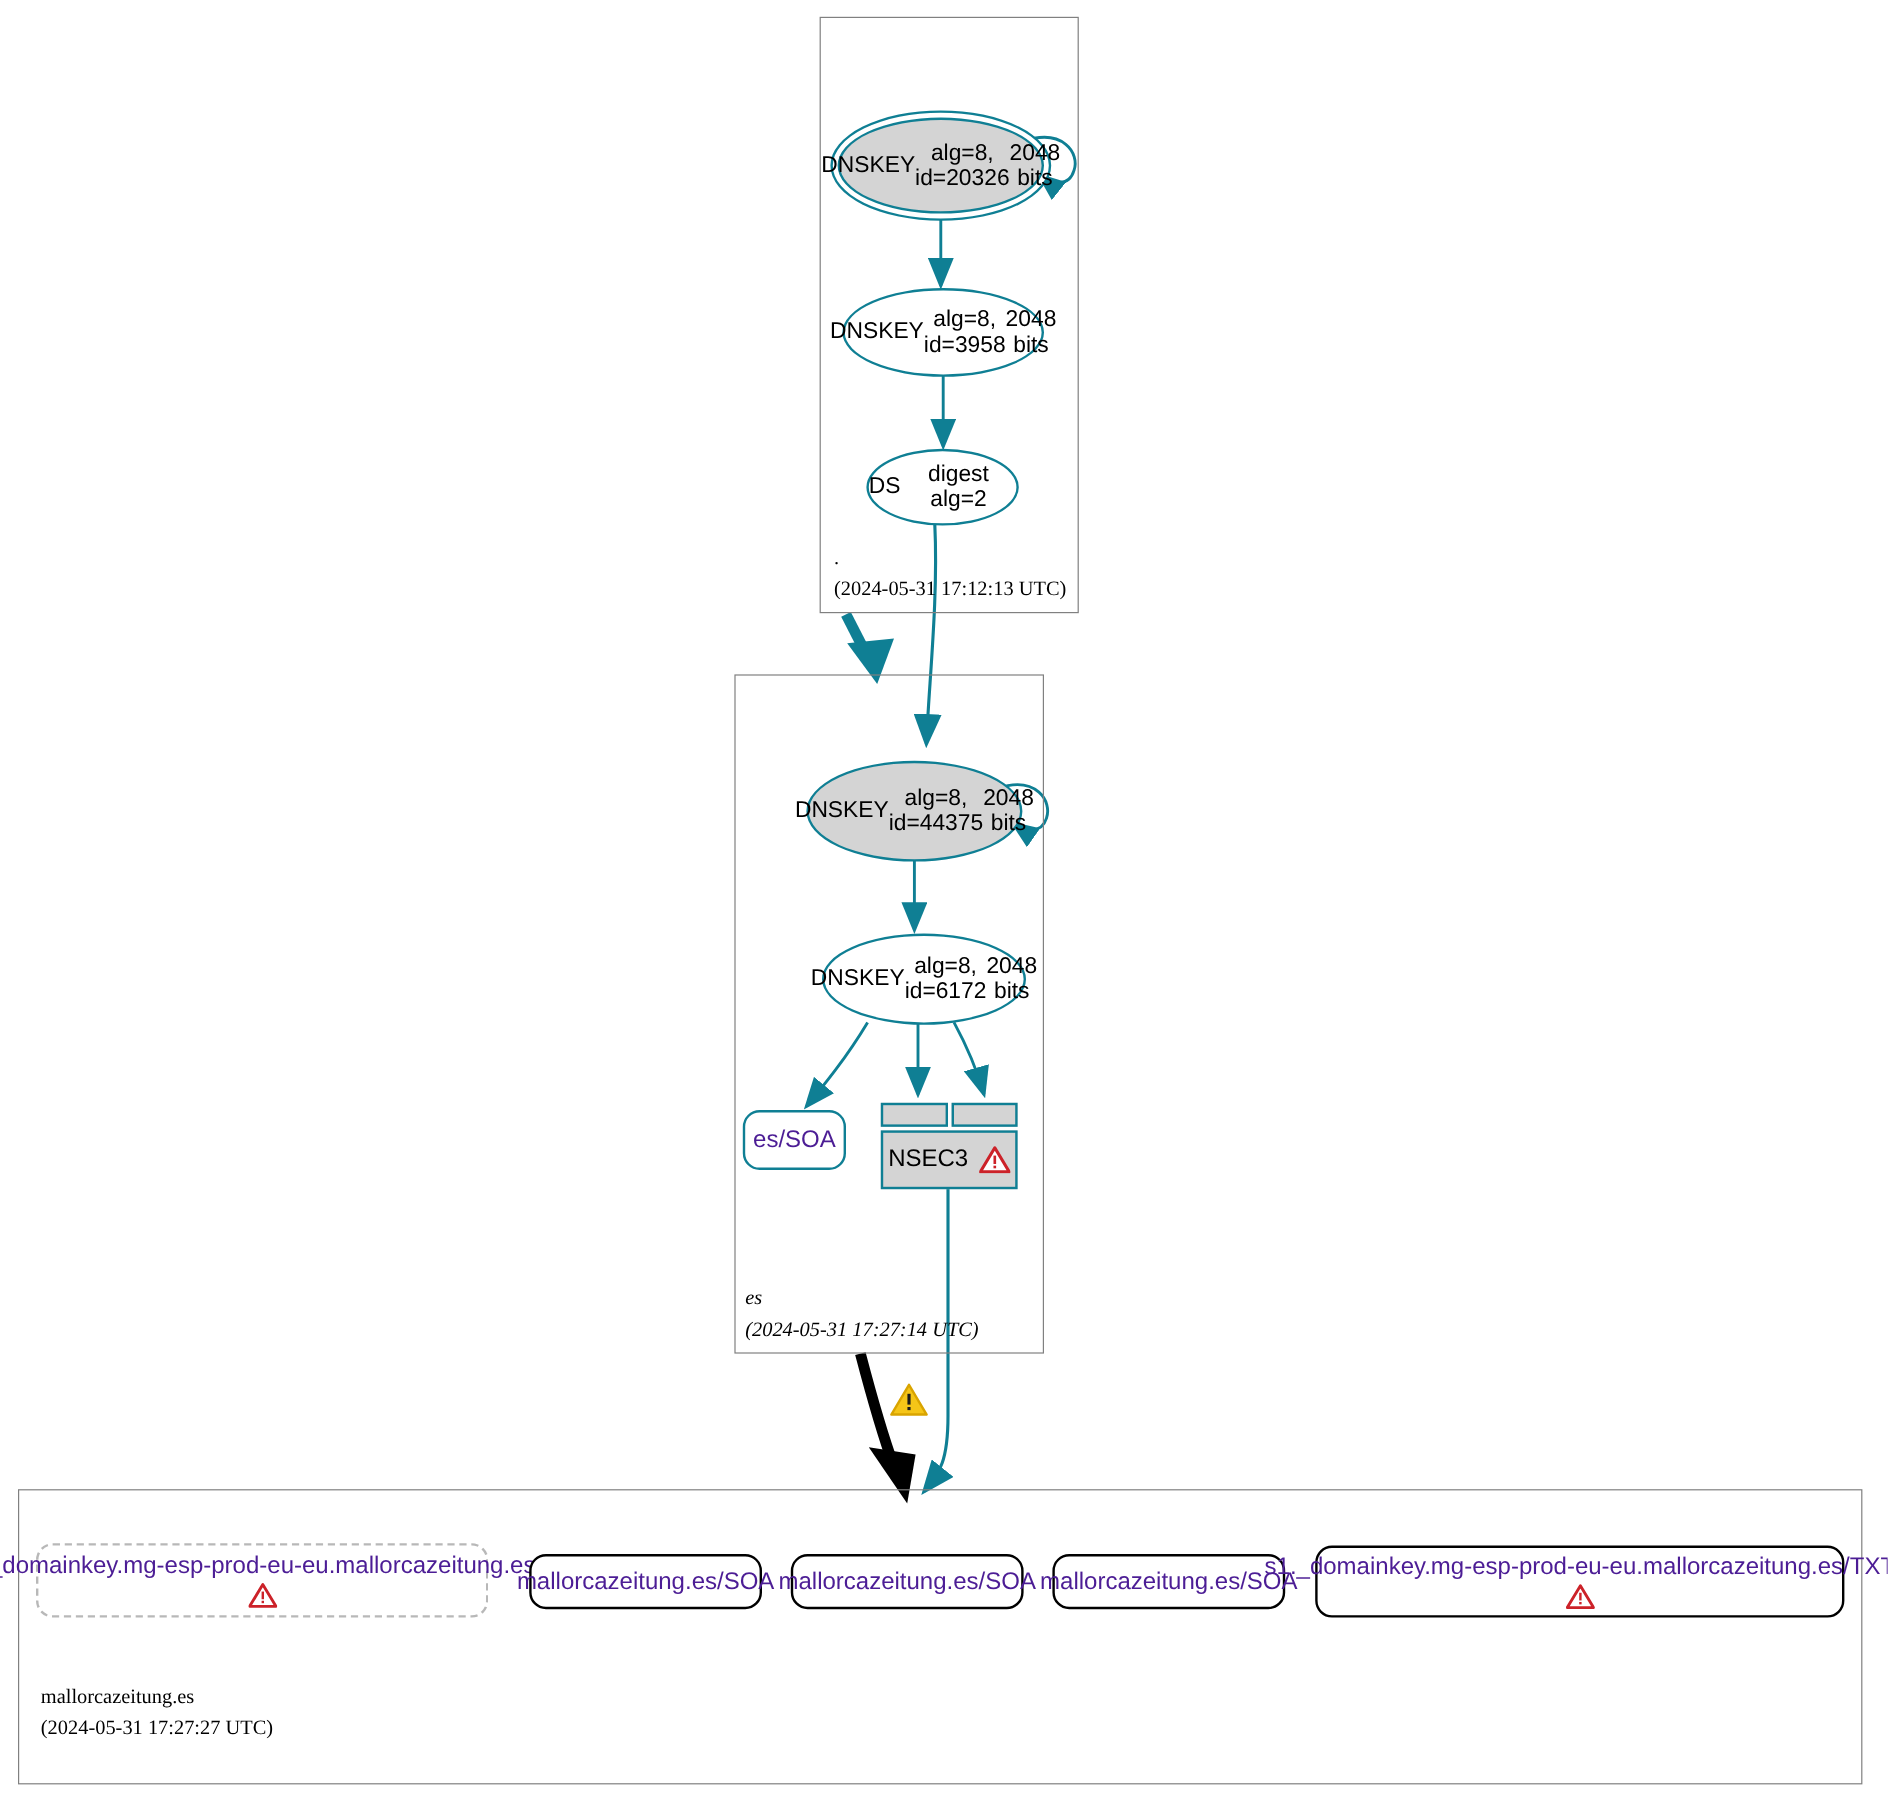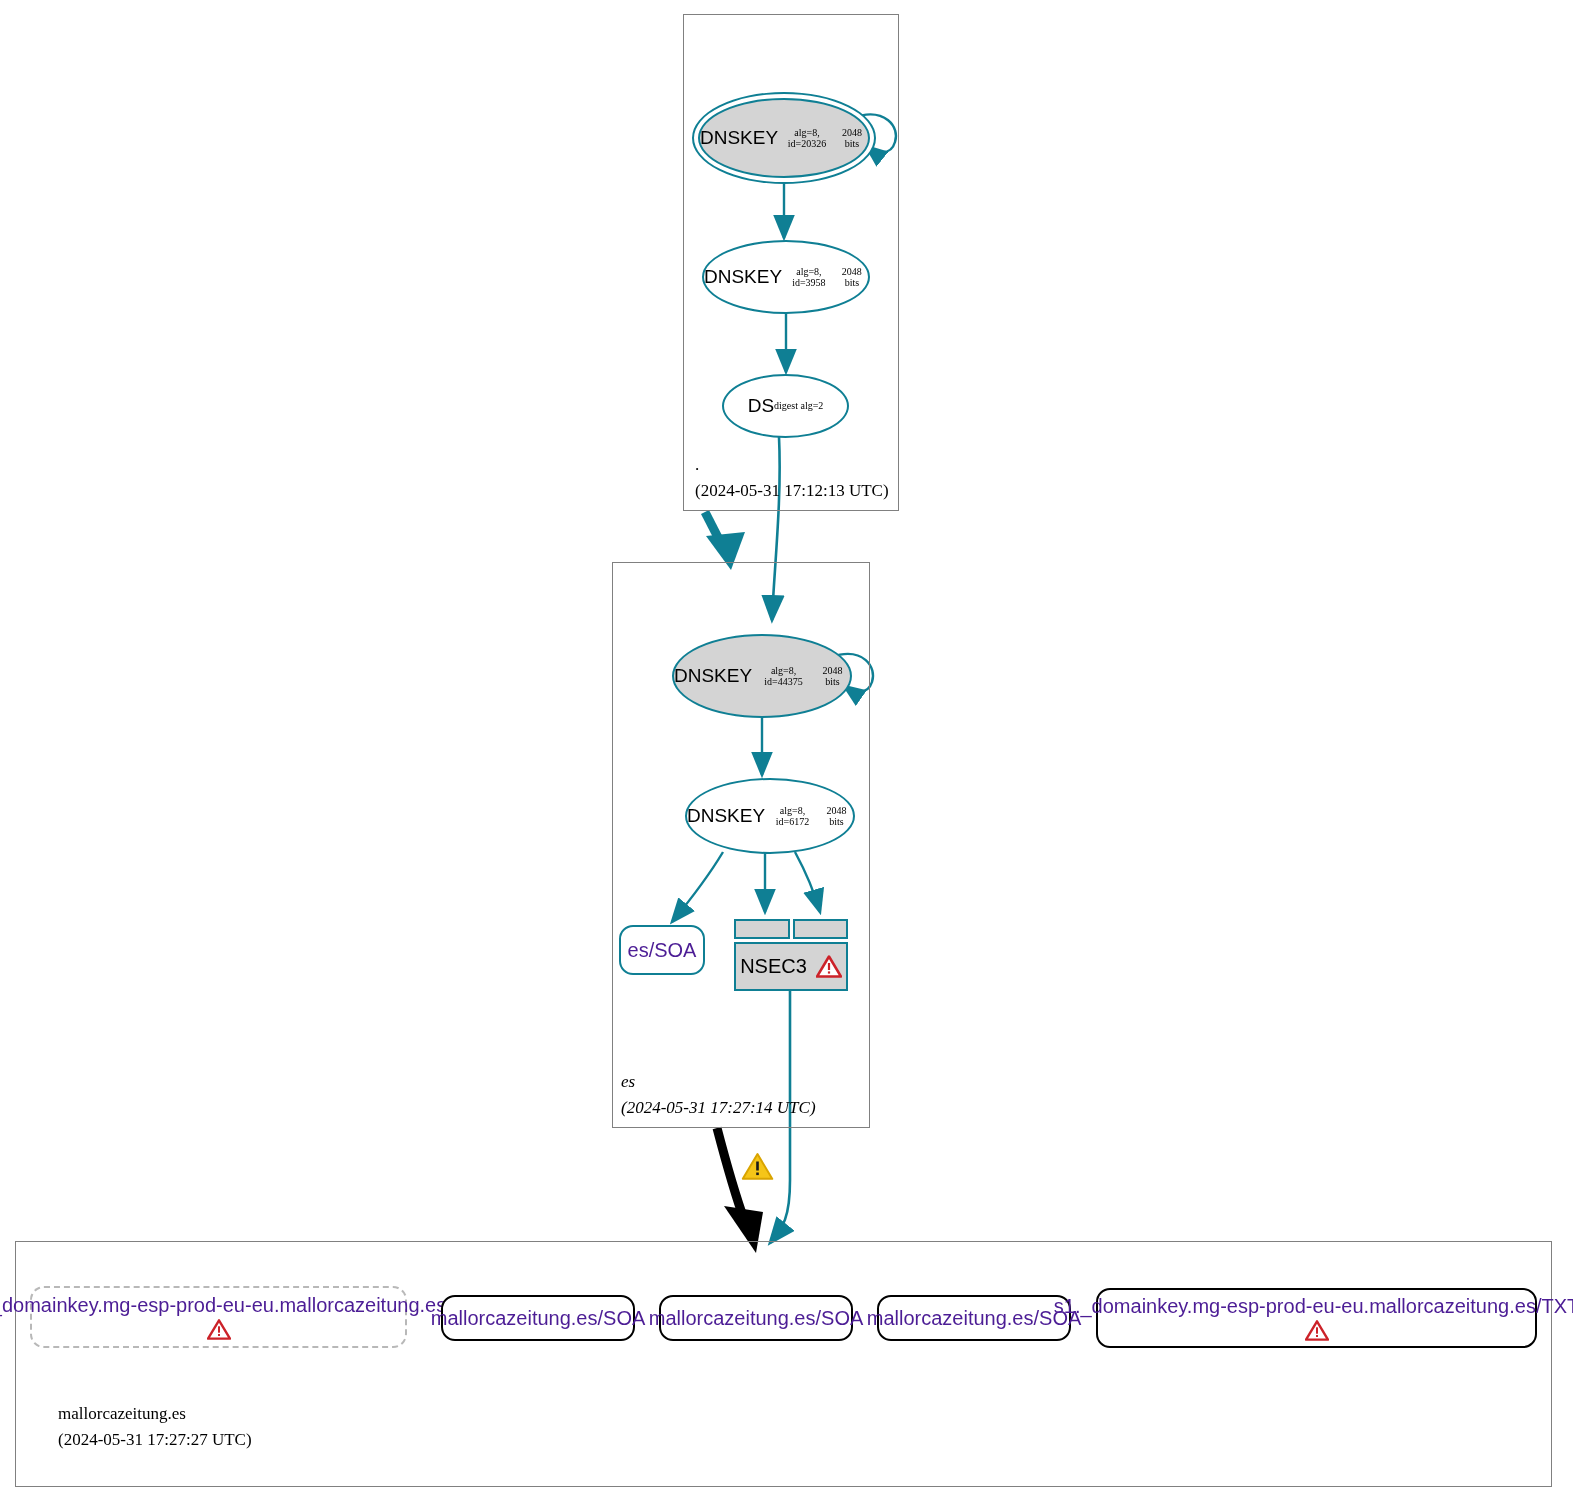--- a/index.html
+++ b/index.html
@@ -59,22 +59,22 @@
     background: #ffffff;
     line-height: 1.12;
   }
   .node-ellipse.filled { background: #d4d4d4; }
   .node-ellipse .t1 {
     font-family: "Liberation Sans", sans-serif;
     font-size: 19px;
     color: #000;
   }
   .node-ellipse .t2, .node-ellipse .t3 {
-    font-family: Liberation Serif, serif;
-    font-size: 10px;
+    font-family: Liberation Sans, sans-serif;
+    font-size: 19px;
     color: #000;
   }
   .dbl-outer {
     position: absolute;
     border: 2.2px solid #0f7f94;
     border-radius: 50%;
     box-sizing: border-box;
     background: #ffffff;
   }
 
@@ -201,21 +201,21 @@
     <span class="ts">(2024-05-31 17:12:13 UTC)</span>
   </div>
 
   <div class="zone-box" style="left:612px; top:562px; width:258px; height:566px;"></div>
   <div class="zone-label" style="left:621px; top:1072px;font-style:italic;">
     <span>es</span>
     <span class="ts">(2024-05-31 17:27:14 UTC)</span>
   </div>
 
   <div class="zone-box" style="left:15px; top:1241px; width:1537px; height:246px;"></div>
-  <div class="zone-label" style="left:34px; top:1404px;margin-left:24px;">
+  <div class="zone-label" style="left:34px; top:1404px;">
     <span>mallorcazeitung.es</span>
     <span class="ts">(2024-05-31 17:27:27 UTC)</span>
   </div>
 
   <div class="dbl-outer" style="left:692px; top:92px; width:184px; height:92px;"></div>
   <div class="node-ellipse filled" style="left:698px; top:98px; width:172px; height:80px;">
     <span class="t1">DNSKEY</span>
     <span class="t2">alg=8, id=20326</span>
     <span class="t3">2048 bits</span>
   </div>

